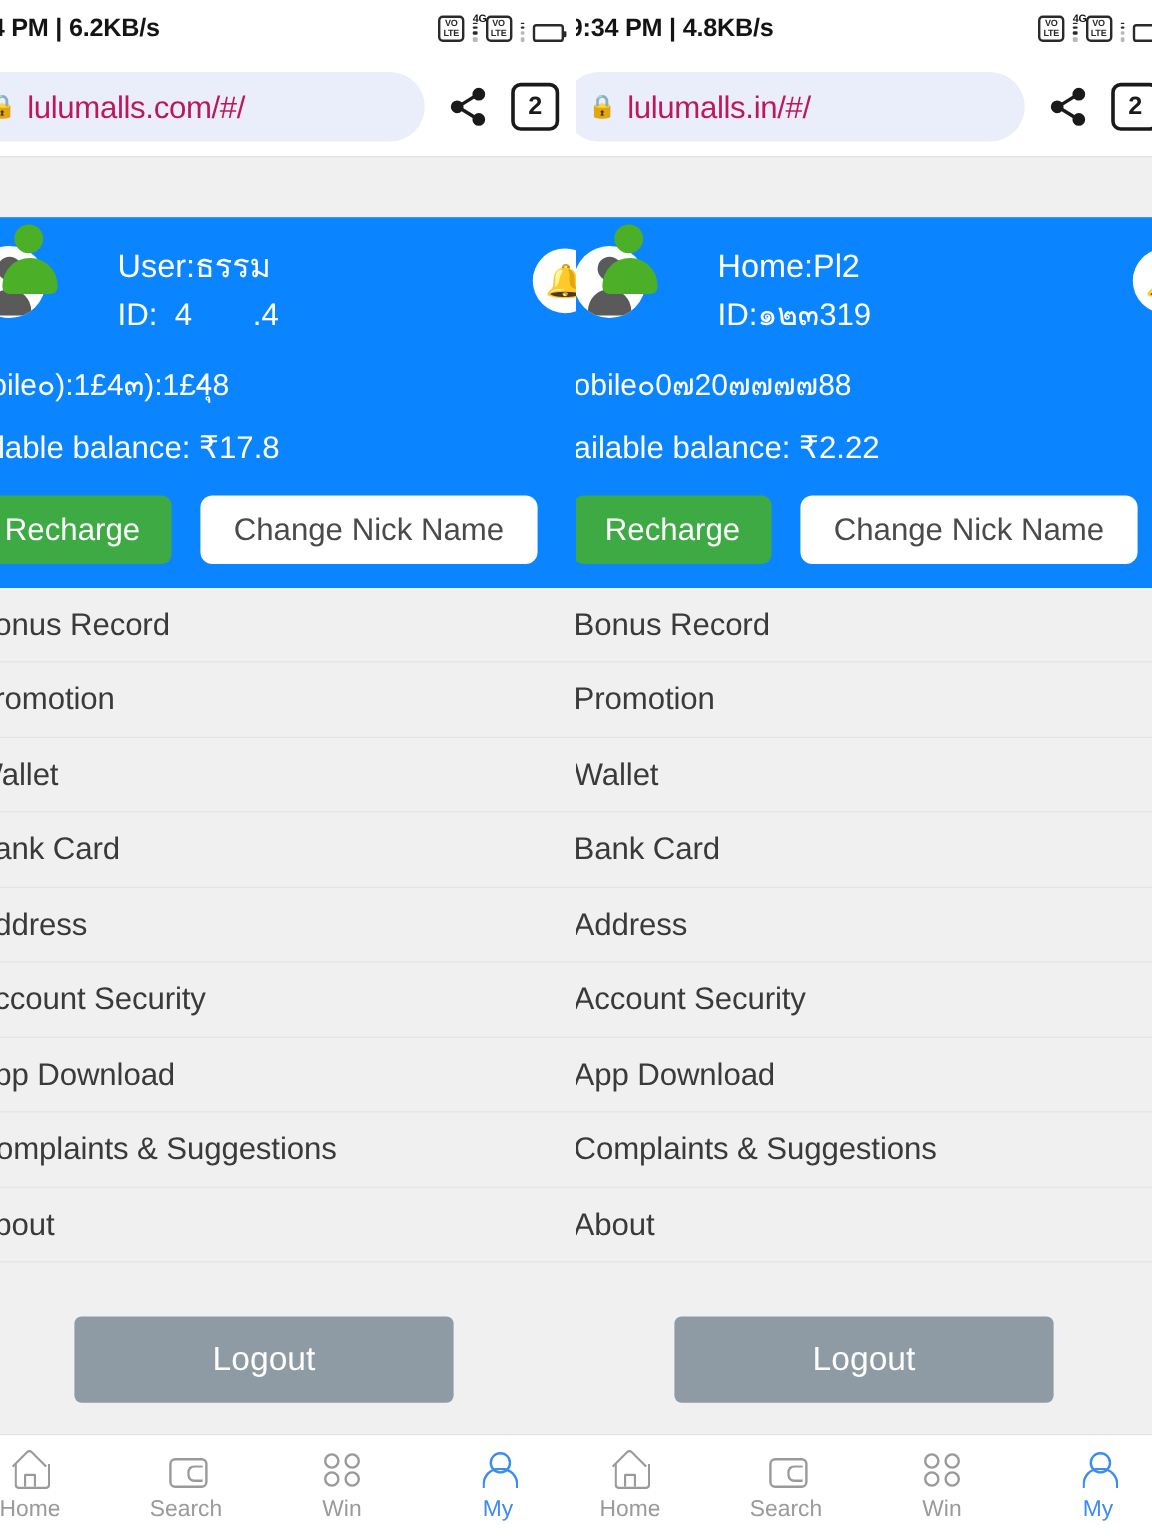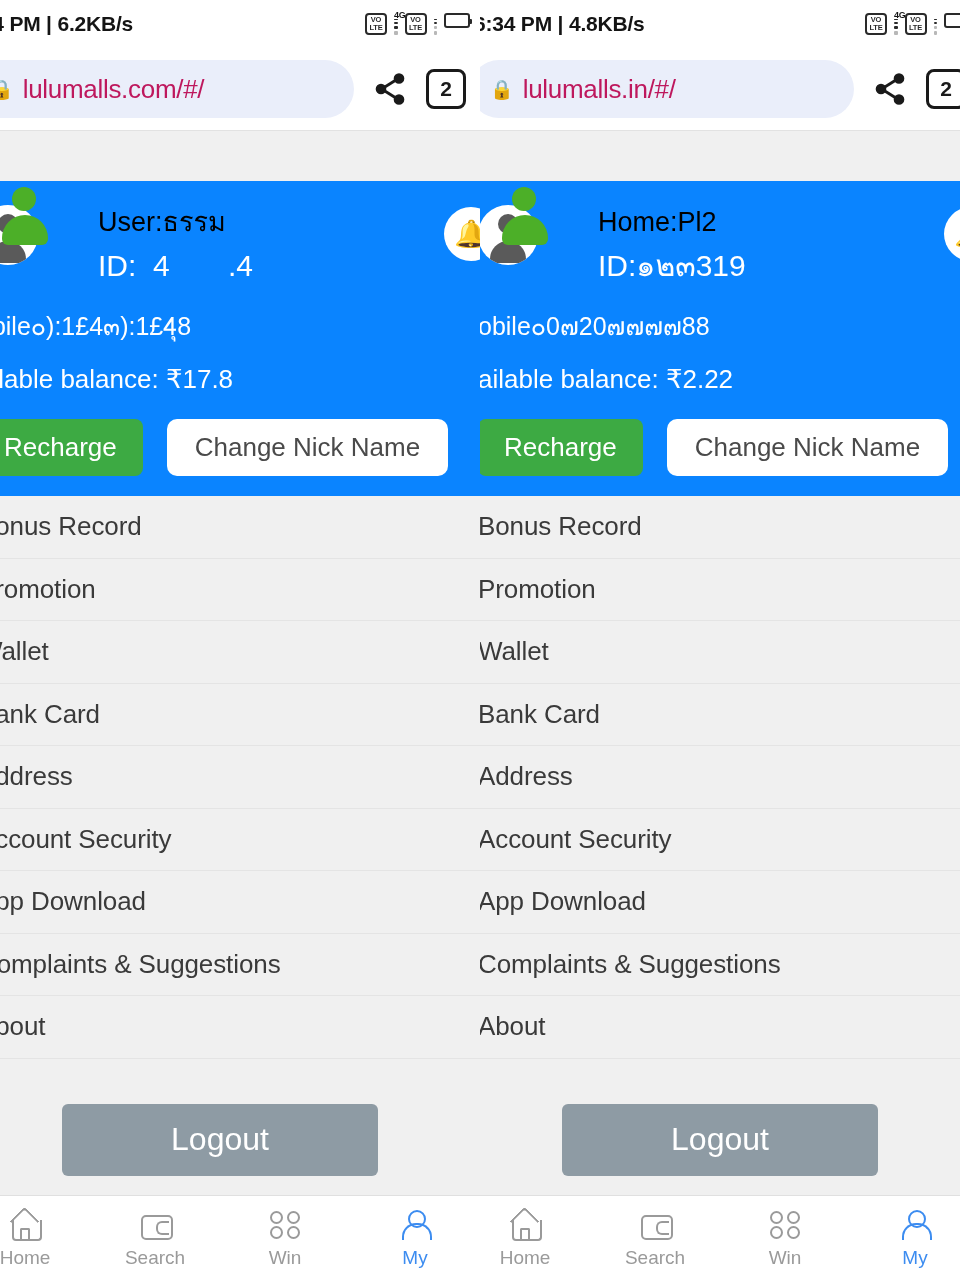--- a/index.html
+++ b/index.html
@@ -39,21 +39,21 @@
     align-items:center;
     justify-content:space-between;
     padding:0 10px 0 14px;
     background:#ffffff;
     color:#141414;
     font-size:21px;
     font-weight:bold;
     letter-spacing:-.2px;
   }
   .sb-left { white-space:nowrap; }
-  .sb-right { display:flex; align-items:flex-start; gap:7px; }
+  .sb-right { display:flex; align-items:flex-end; gap:7px; }
   .volte {
     width:22px; height:22px;
     border:2px solid #2a2a2a;
     border-radius:4px;
     display:flex; flex-direction:column;
     align-items:center; justify-content:center;
     line-height:8px;
     font-size:7.5px;
     font-weight:bold;
     color:#2a2a2a;
@@ -133,22 +133,22 @@
   .avatar-green {
     position:absolute;
     left:38px; top:2px;
     width:60px; height:62px;
     flex:0 0 auto;
   }
   .avatar-green .gh { position:absolute; left:14px; top:4px; width:24px; height:24px; border-radius:50%; background:#4caf28; }
   .avatar-green .gb { position:absolute; left:4px; bottom:0; width:46px; height:30px; border-radius:23px 23px 6px 6px; background:#4caf28; }
 
   .prof-names { padding-left:46px; }
-  .prof-user { color:#000000; font-size:27px; line-height:1.45; white-space:nowrap; }
-  .prof-id   { color:#ffffff; font-size:30px; line-height:1.6; white-space:nowrap; }
+  .prof-user { color:#ffffff; font-size:27px; line-height:1.45; white-space:nowrap; }
+  .prof-id   { color:#ffffff; font-size:26px; line-height:1.6; white-space:nowrap; }
   .prof-mobile {
     color:#ffffff; font-size:25px;
     margin-top:16px; white-space:nowrap;
   }
   .prof-balance {
     color:#ffffff; font-size:26px;
     margin-top:18px; white-space:nowrap;
   }
   .prof-actions { display:flex; gap:24px; margin-top:24px; }
   .btn-recharge {
@@ -192,21 +192,21 @@
     white-space:nowrap;
     letter-spacing:-.1px;
   }
 
   
   .logout-wrap { padding:45px 0 0 0; display:flex; justify-content:center; }
   .btn-logout {
     width:316px; height:72px;
     background:#8e9ba4;
     color:#ffffff;
-    font-size:32px;
+    font-size:28px;
     border:none;
     border-radius:6px;
   }
 
   
   .bottomnav {
     position:absolute;
     left:0; bottom:0;
     width:520px;
     height:85px;
@@ -392,21 +392,21 @@
         </div>
       </div>
 
     </div>
   </div>
 
   <div class="phone right">
     <div class="phone-inner">
 
       <div class="statusbar">
-        <div class="sb-left">6:34 PM | 4.8KB/s</div>
+        <div class="sb-left">9:34 PM | 4.8KB/s</div>
         <div class="sb-right">
           <div class="volte">
             <div>VO</div>
             <div>LTE</div>
           </div>
           <div class="sigwrap">
             <span class="g4">4G</span>
             <i class="bar b1"></i>
               <i class="bar b2"></i>
               <i class="bar b3"></i>

